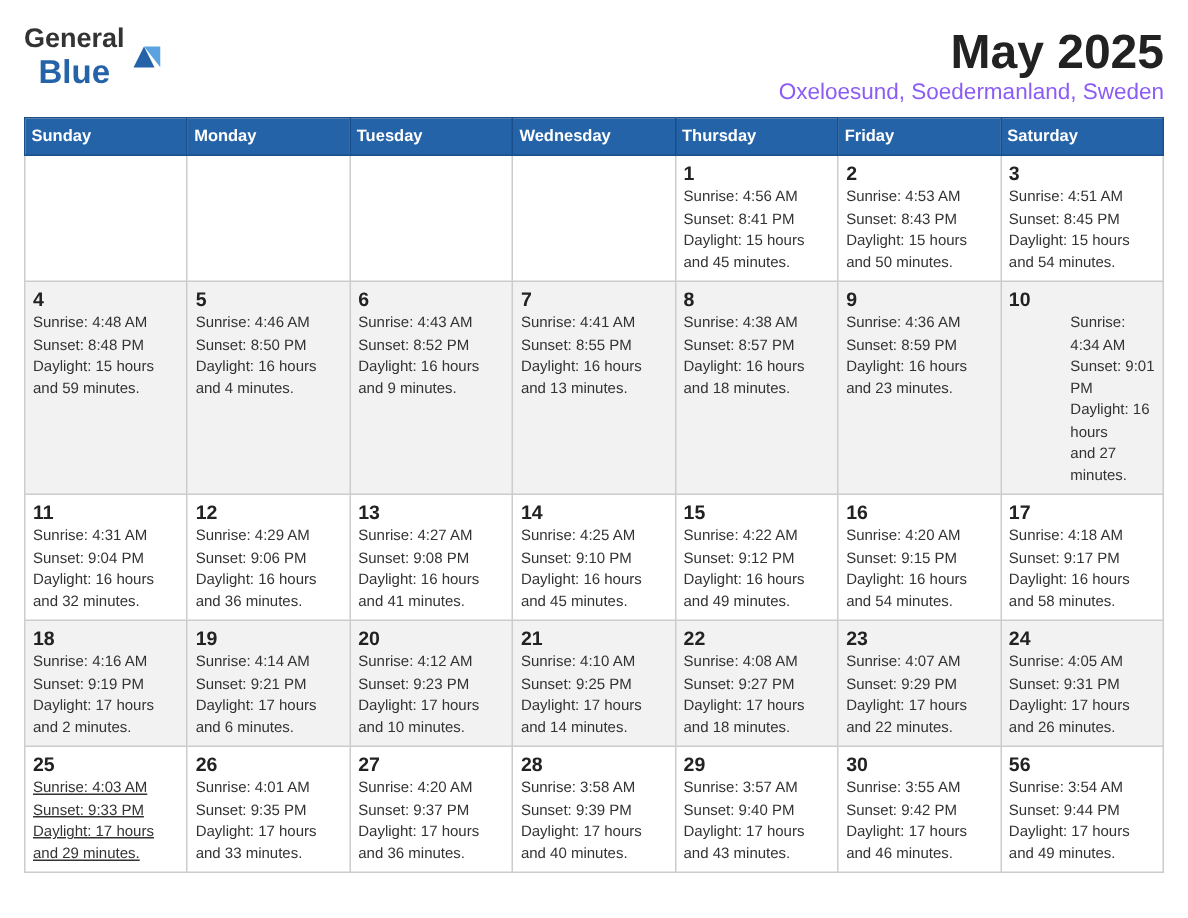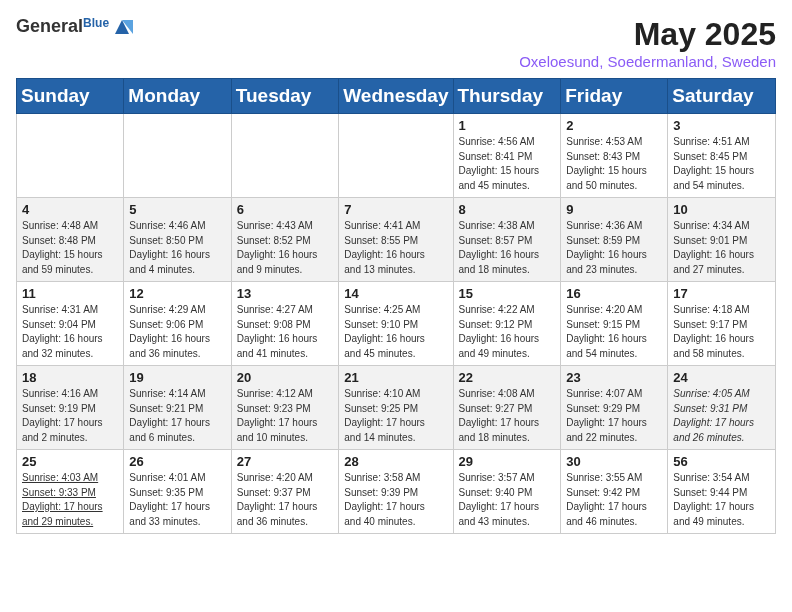--- a/index.html
+++ b/index.html
@@ -15,30 +15,31 @@
       justify-content: space-between;
       align-items: flex-start;
       margin-bottom: 8px;
     }
     .logo {
       display: flex;
       align-items: center;
     }
     .logo-text {
       display: flex;
+      flex-direction: column;
       line-height: 1.1;
       text-align: center;
     }
     .logo-general {
       font-size: 18px;
       font-weight: bold;
       color: #333;
     }
     .logo-blue {
-      font-size: 12px;
+      font-size: 22px;
       font-weight: bold;
       color: #2563a8;
     }
     .logo-icon {
       width: 22px;
       height: 22px;
       margin-left: 2px;
     }
     .title-block {
       text-align: right;
@@ -53,21 +54,21 @@
       color: #8b5cf6;
     }
     .calendar {
       width: 100%;
       border-collapse: collapse;
       border: 1px solid #bbb;
     }
     .calendar th {
       background: #2563a8;
       color: #fff;
-      font-size: 19px;
+      font-size: 11px;
       font-weight: bold;
       padding: 6px 4px;
       text-align: left;
       border: 1px solid #1a4f8a;
     }
     .calendar td {
       vertical-align: top;
       border: 1px solid #ccc;
       padding: 4px 5px;
       width: 108px;
@@ -193,21 +194,21 @@
         </td>
         <td>
           <span class="day-number">9</span>
           <div class="day-info" style="white-space: pre-line;">Sunrise: 4:36 AM
 Sunset: 8:59 PM
 Daylight: 16 hours
 and 23 minutes.</div>
         </td>
         <td>
           <span class="day-number">10</span>
-          <div class="day-info" style="white-space: pre-line;">Sunrise: 4:34 AM
+          <div class="day-info" style="white-space: pre-line; margin-left: 41px;">Sunrise: 4:34 AM
 Sunset: 9:01 PM
 Daylight: 16 hours
 and 27 minutes.</div>
         </td>
       </tr>
       <tr>
         <td>
           <span class="day-number">11</span>
           <div class="day-info" style="white-space: pre-line;">Sunrise: 4:31 AM
 Sunset: 9:04 PM
@@ -295,21 +296,21 @@
         </td>
         <td>
           <span class="day-number">23</span>
           <div class="day-info" style="white-space: pre-line;">Sunrise: 4:07 AM
 Sunset: 9:29 PM
 Daylight: 17 hours
 and 22 minutes.</div>
         </td>
         <td>
           <span class="day-number">24</span>
-          <div class="day-info" style="white-space: pre-line; font-style: italic;">Sunrise: 4:05 AM
+          <div class="day-info" style="white-space: pre-line;">Sunrise: 4:05 AM
 Sunset: 9:31 PM
 Daylight: 17 hours
 and 26 minutes.</div>
         </td>
       </tr>
       <tr>
         <td>
           <span class="day-number">25</span>
           <div class="day-info" style="white-space: pre-line; text-decoration: underline;">Sunrise: 4:03 AM
 Sunset: 9:33 PM

